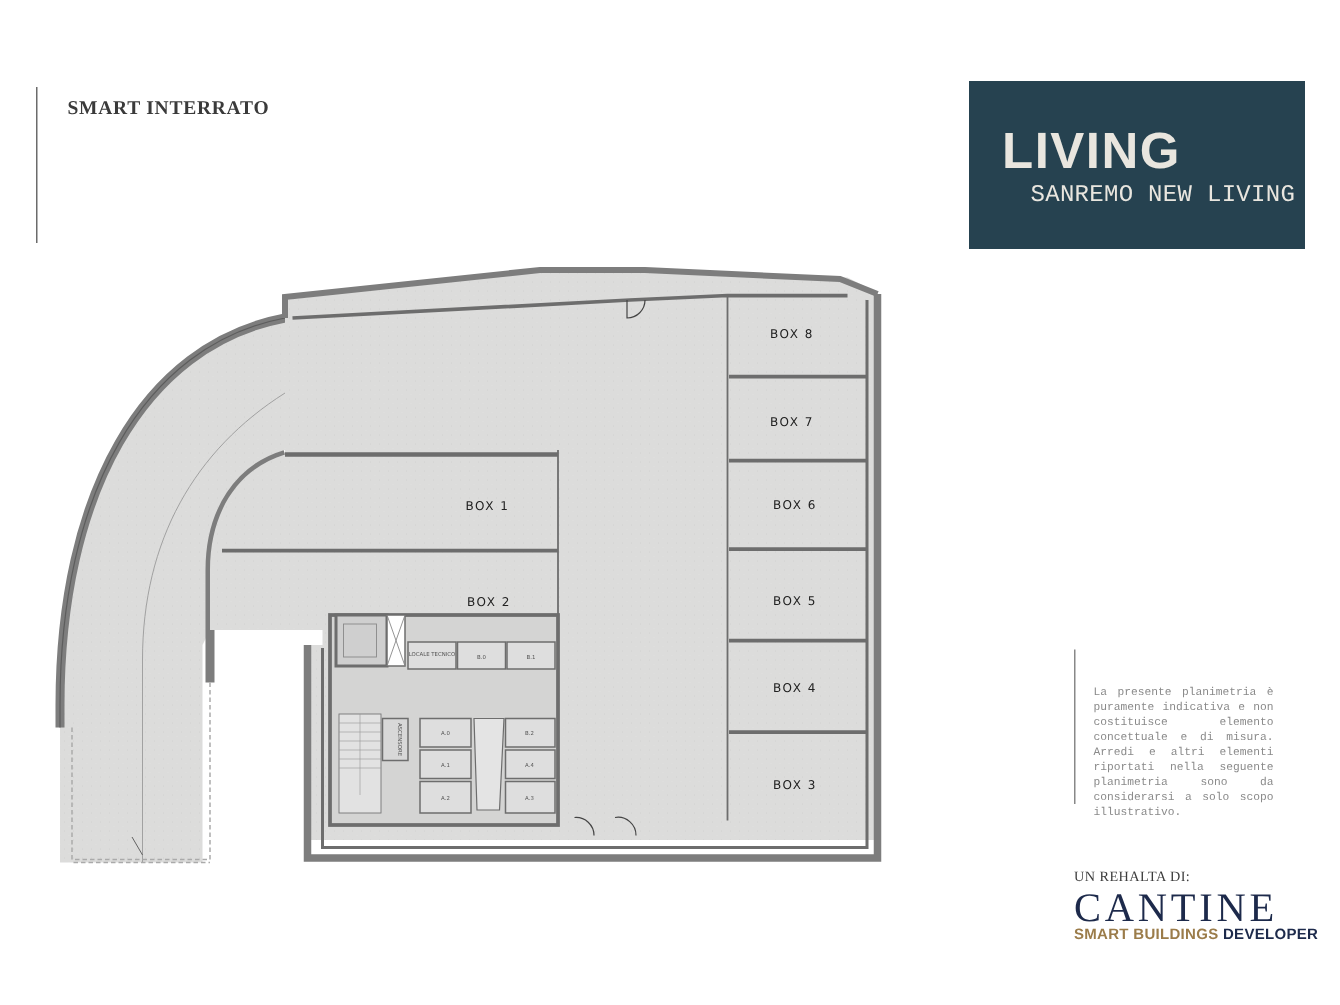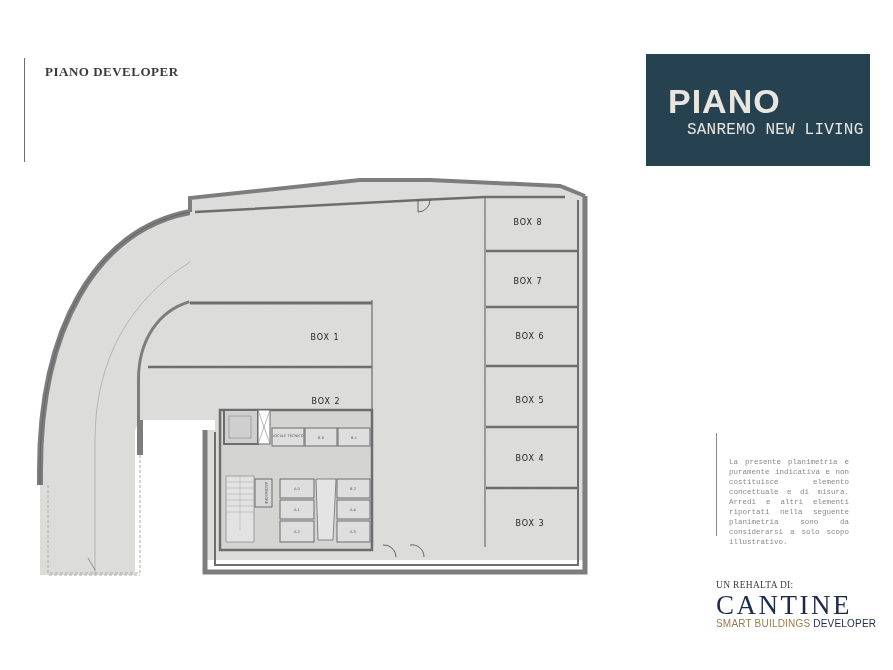--- a/index.html
+++ b/index.html
@@ -9,36 +9,36 @@
   .subtitle { font-family:"Liberation Serif", serif; font-weight:bold; font-size:13px; letter-spacing:0.5px; color:#3a3a3a; margin-top:6px; }
   .logo { position:absolute; left:646px; top:54px; width:224px; height:112px; background:#264250; color:#e9e6df; }
   .logo .vesco { position:absolute; left:22px; top:30px; font-family:"Liberation Sans", sans-serif; font-weight:bold; font-size:34px; letter-spacing:1px; line-height:34px; }
   .logo .num { position:absolute; left:146px; top:24px; font-family:"Liberation Sans", sans-serif; font-weight:bold; font-size:50px; line-height:52px; letter-spacing:-1px; }
   .logo .tag { position:absolute; left:41px; top:67px; font-family:Liberation Mono, monospace; font-size:16px; letter-spacing:0.2px; }
   .note { position:absolute; left:716px; top:433px; height:103px; border-left:1.5px solid #888; }
   .note p { margin:0; position:absolute; left:12px; top:24px; width:120px; font-family:Liberation Mono, monospace; font-size:7.5px; line-height:10px; color:#8a8a8a; text-align:justify; }
   .brand { position:absolute; left:716px; top:580px; }
   .brand .intro { font-family:"Liberation Serif", serif; font-size:9.5px; color:#3c3c3c; letter-spacing:0.3px; }
   .brand .name { font-family:"Liberation Serif", serif; font-size:27px; color:#1d2a4b; letter-spacing:2.5px; line-height:28px; margin-top:1px; }
-  .brand .sub { font-family:"Liberation Sans", sans-serif; font-weight:normal; font-size:10px; letter-spacing:0.2px; margin-top:-1px; }
+  .brand .sub { font-family:"Liberation Sans", sans-serif; font-weight:bold; font-size:10px; letter-spacing:0.2px; margin-top:-1px; }
   .brand .sub .a { color:#9b7c4a; }
   .brand .sub .b { color:#1d2a4b; }
   svg.plan { position:absolute; left:0; top:0; }
   .lbl { font-family:"DejaVu Sans", sans-serif; font-size:8px; fill:#222; letter-spacing:1px; }
   .tiny { font-family:"DejaVu Sans", sans-serif; font-size:3.6px; fill:#555; }
 </style>
 </head>
 <body>
 
 <div class="title-block">
-  <div class="subtitle">PIANO DEVELOPER</div>
+  <div class="subtitle">SMART INTERRATO</div>
 </div>
 
 <div class="logo">
-  <span class="vesco">PIANO</span>
+  <span class="vesco">LIVING</span>
   <span class="tag">SANREMO NEW LIVING</span>
 </div>
 
 <svg class="plan" width="893" height="670" viewBox="0 0 893 670">
   <defs>
     <pattern id="conc" width="6" height="6" patternUnits="userSpaceOnUse">
       <rect width="6" height="6" fill="#dcdcdb"></rect>
       <circle cx="1" cy="2" r="0.35" fill="#cfcfce"></circle>
       <circle cx="4" cy="5" r="0.3" fill="#e6e6e5"></circle>
     </pattern>

